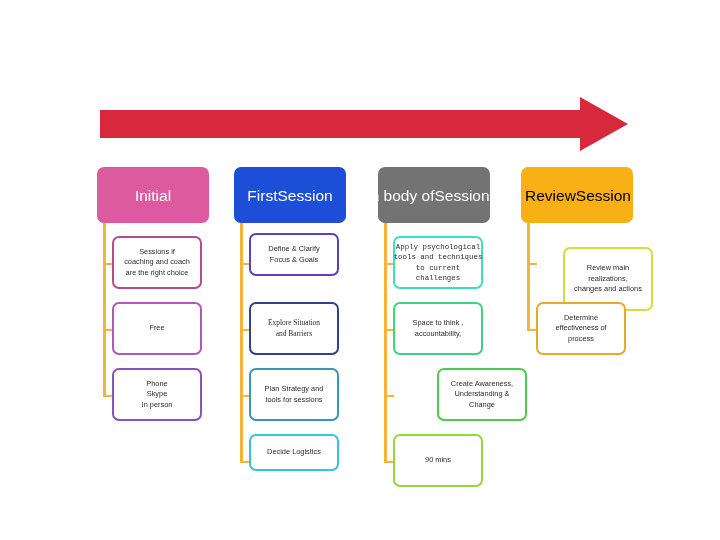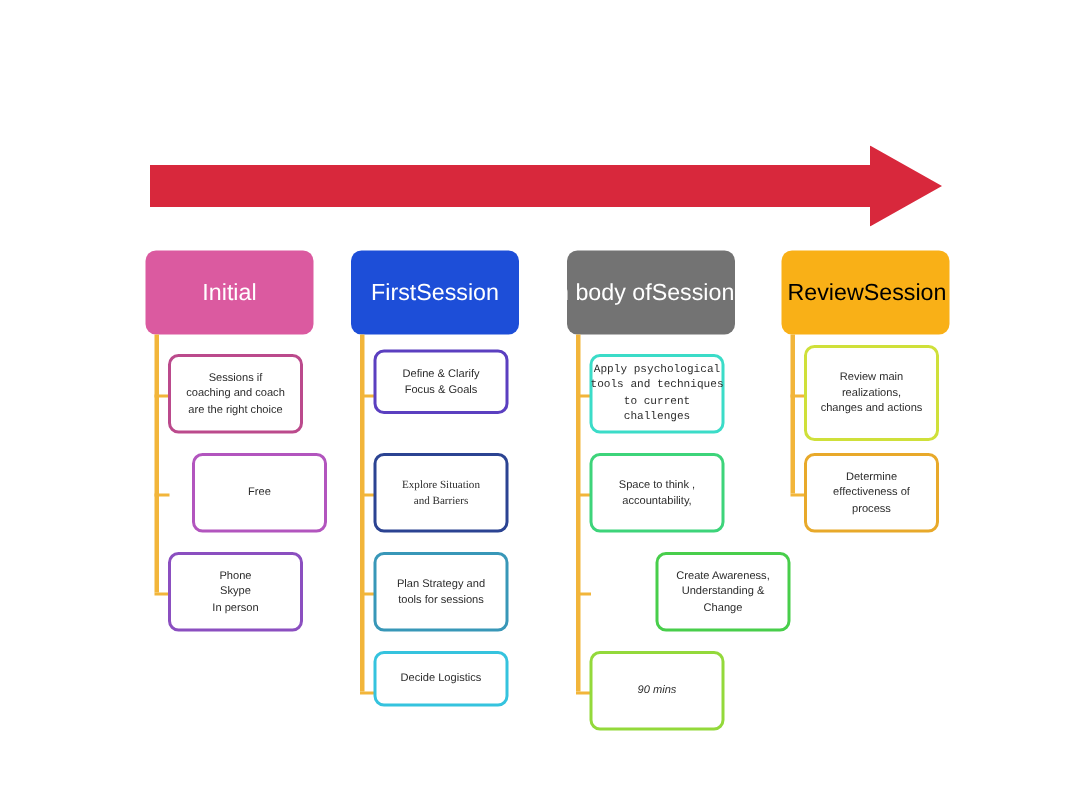--- a/index.html
+++ b/index.html
@@ -141,21 +141,21 @@
           <div class="v-line" style="height: 171.5px; background: rgb(242, 181, 58);"></div>
           <div class="h-line" style="top: 39.5px; background: rgb(242, 181, 58);"></div>
           <div class="sub-box" style="top: 13px; height: 53px; border-color: rgb(187, 74, 140);">
             <div>
               <span class="tline">Sessions if</span>
               <span class="tline">coaching and coach</span>
               <span class="tline">are the right choice</span>
             </div>
           </div>
           <div class="h-line" style="top: 105.5px; background: rgb(242, 181, 58);"></div>
-          <div class="sub-box" style="top: 79px; height: 53px; border-color: rgb(178, 85, 190); margin-left: 16px;">
+          <div class="sub-box" style="top: 79px; height: 53px; border-color: rgb(178, 85, 190);">
             <div>
               <span class="tline">Free</span>
             </div>
           </div>
           <div class="h-line" style="top: 171.5px; background: rgb(242, 181, 58);"></div>
           <div class="sub-box" style="top: 145px; height: 53px; border-color: rgb(139, 79, 192);">
             <div>
               <span class="tline">Phone</span>
               <span class="tline">Skype</span>
               <span class="tline">In person</span>
@@ -224,36 +224,36 @@
           </div>
           <div class="h-line" style="top: 171.5px; background: rgb(242, 181, 58);"></div>
           <div class="sub-box" style="top: 145px; height: 53px; border-color: rgb(72, 206, 75); margin-left: 44px;">
             <div>
               <span class="tline">Create Awareness,</span>
               <span class="tline">Understanding &amp;</span>
               <span class="tline">Change</span>
             </div>
           </div>
           <div class="h-line" style="top: 237.5px; background: rgb(242, 181, 58);"></div>
-          <div class="sub-box" style="top: 211px; height: 53px; border-color: rgb(147, 217, 59); font-style: italic;">
+          <div class="sub-box" style="top: 211px; height: 53px; border-color: rgb(147, 217, 59);">
             <div>
               <span class="tline">90 mins</span>
             </div>
           </div>
         </div>
       </div>
       <div class="column" style="left: 521px;">
         <div class="col-header" style="background: rgb(249, 176, 23); color: #000000; justify-content: flex-end;">
           <span class="hl">Review</span>
           <span class="hl">Session</span>
         </div>
         <div class="connector-layer">
           <div class="v-line" style="height: 105.5px; background: rgb(242, 181, 58);"></div>
           <div class="h-line" style="top: 39.5px; background: rgb(242, 181, 58);"></div>
-          <div class="sub-box" style="top: 7px; height: 64px; border-color: rgb(207, 224, 58);">
+          <div class="sub-box" style="top: 24px; height: 64px; border-color: rgb(207, 224, 58); margin-left: 27px;">
             <div>
               <span class="tline">Review main</span>
               <span class="tline">realizations,</span>
               <span class="tline">changes and actions</span>
             </div>
           </div>
           <div class="h-line" style="top: 105.5px; background: rgb(242, 181, 58);"></div>
           <div class="sub-box" style="top: 79px; height: 53px; border-color: rgb(232, 169, 42);">
             <div>
               <span class="tline">Determine</span>

